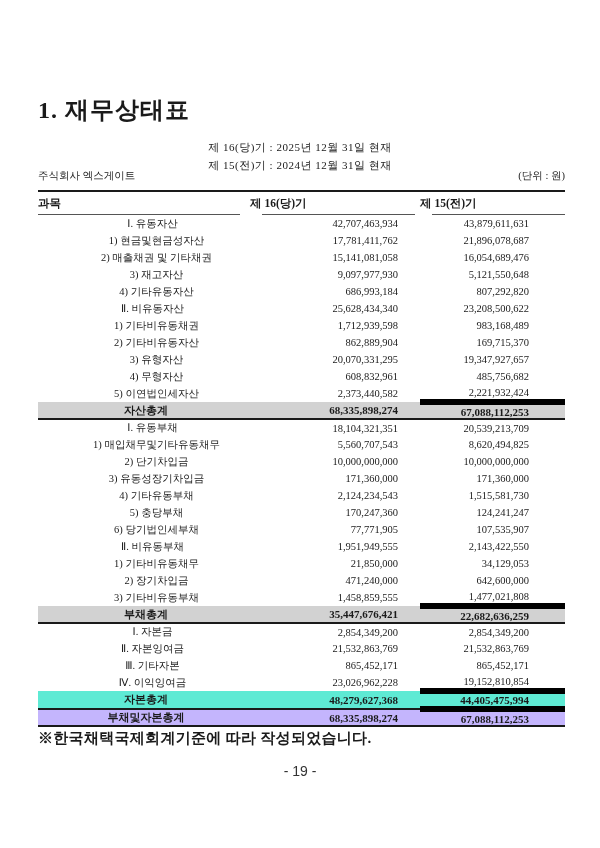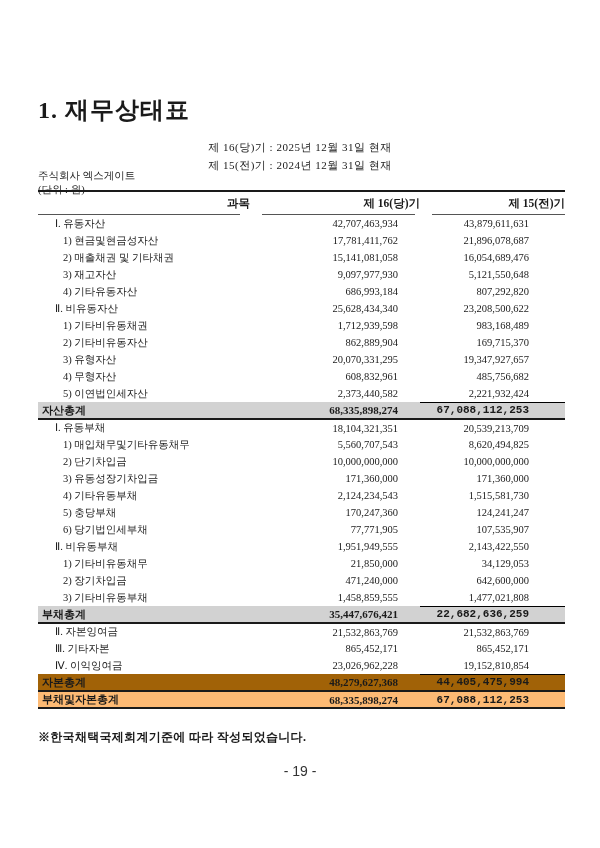--- a/index.html
+++ b/index.html
@@ -18,58 +18,57 @@
   }
   .periods {
     position: absolute; left: 0; top: 138px; width: 600px;
     text-align: center; font-size: 11px; line-height: 18px;
     letter-spacing: 0.5px;
   }
   .meta-row {
     position: absolute; left: 38px; top: 169px; width: 527px;
     display: flex; justify-content: space-between;
     font-size: 10.5px;
-    flex-direction: column;
   }
 
   table.bs {
     position: absolute; left: 38px; top: 190px; width: 527px;
     border-collapse: collapse;
     border-top: 2px solid #1a1a1a;
     font-size: 10.5px;
   }
   table.bs th {
     height: 24px; padding: 0; font-size: 11.5px; font-weight: bold;
-    text-align: right; vertical-align: middle; position: relative;
+    text-align: left; vertical-align: middle; position: relative;
   }
   th.h1 { width: 212px; }
   th.h2 { width: 170px; }
   th.h3 { width: 145px; }
   th.h1::after, th.h2::after, th.h3::after {
     content: ""; position: absolute; bottom: 0; height: 1px; background: #555;
   }
   th.h1::after { left: 0; right: 10px; }
   th.h2::after { left: 12px; right: 5px; }
   th.h3::after { left: 12px; right: 0; }
 
   table.bs td { height: 17px; padding: 0; vertical-align: middle; }
-  td.label { text-align: left; white-space: nowrap; }
+  td.label { text-align: center; white-space: nowrap; }
   td.num { text-align: right; white-space: nowrap; }
   td.num.c2 { padding-right: 22px; }
   td.num.c3 { padding-right: 36px; }
   tr.ind1 td.label { padding-left: 17px; }
   tr.ind2 td.label { padding-left: 25px; }
   tr.total { font-weight: bold; font-size: 11px; }
   tr.total td { border-bottom: 2px solid #1a1a1a; }
   tr.total td.label { padding-left: 4px; }
-  tr.total td.c3 { border-top: 1px solid #000000; font-family: Liberation Mono, monospace; }
+  tr.total td.c3 { border-top: 6px solid #000000; }
 
   .footnote {
     position: absolute; left: 38px; top: 729px;
-    font-size: 12px; font-weight: bold; letter-spacing: 0.3px;
+    font-size: 15px; font-weight: bold; letter-spacing: 0.3px;
   }
   .page-number {
     position: absolute; left: 0; top: 763px; width: 600px;
     text-align: center; font-size: 14px;
     font-family: "Liberation Sans", sans-serif; color: #333;
   }
 </style>
 </head>
 <body>
 
@@ -210,40 +209,45 @@
           <td class="label">3) 기타비유동부채</td>
           <td class="num c2">1,458,859,555</td>
           <td class="num c3">1,477,021,808</td>
         </tr>
         <tr class="total ind0" style="background: rgb(210, 210, 210); padding-left: 22px;">
           <td class="label">부채총계</td>
           <td class="num c2">35,447,676,421</td>
           <td class="num c3">22,682,636,259</td>
         </tr>
         <tr class="ind1">
+          <td class="label">Ⅰ. 자본금</td>
+          <td class="num c2">2,854,349,200</td>
+          <td class="num c3">2,854,349,200</td>
+        </tr>
+        <tr class="ind1">
           <td class="label">Ⅱ. 자본잉여금</td>
           <td class="num c2">21,532,863,769</td>
           <td class="num c3">21,532,863,769</td>
         </tr>
         <tr class="ind1">
           <td class="label">Ⅲ. 기타자본</td>
           <td class="num c2">865,452,171</td>
           <td class="num c3">865,452,171</td>
         </tr>
         <tr class="ind1">
           <td class="label">Ⅳ. 이익잉여금</td>
           <td class="num c2">23,026,962,228</td>
           <td class="num c3">19,152,810,854</td>
         </tr>
-        <tr class="total ind0" style="background: #a16207;">
+        <tr class="total ind0" style="background: #5eead4;">
           <td class="label">자본총계</td>
           <td class="num c2">48,279,627,368</td>
           <td class="num c3">44,405,475,994</td>
         </tr>
-        <tr class="total ind0" style="background: #fdba74;">
+        <tr class="total ind0" style="background: #c4b5fd;">
           <td class="label">부채및자본총계</td>
           <td class="num c2">68,335,898,274</td>
           <td class="num c3">67,088,112,253</td>
         </tr>
       </tbody>
   </table>
 
   <div class="footnote">※한국채택국제회계기준에 따라 작성되었습니다.</div>
 
   <div class="page-number">- 19 -</div>

